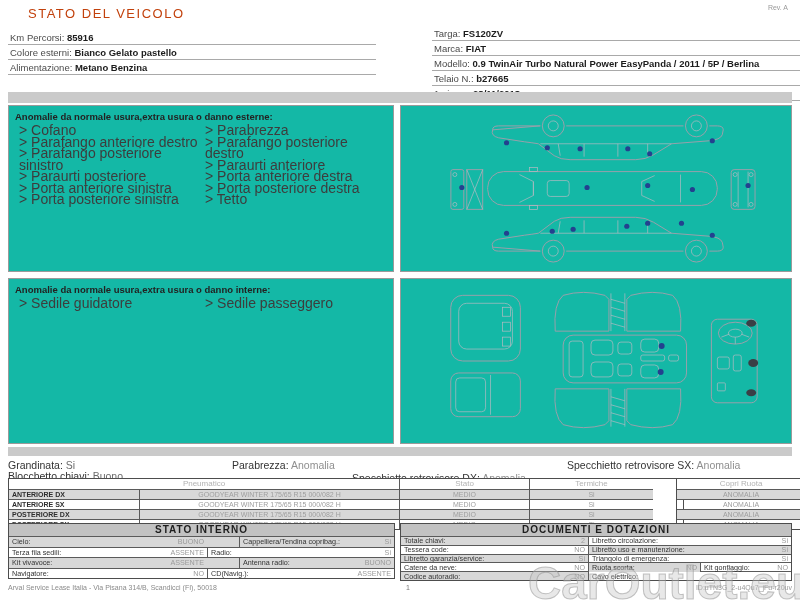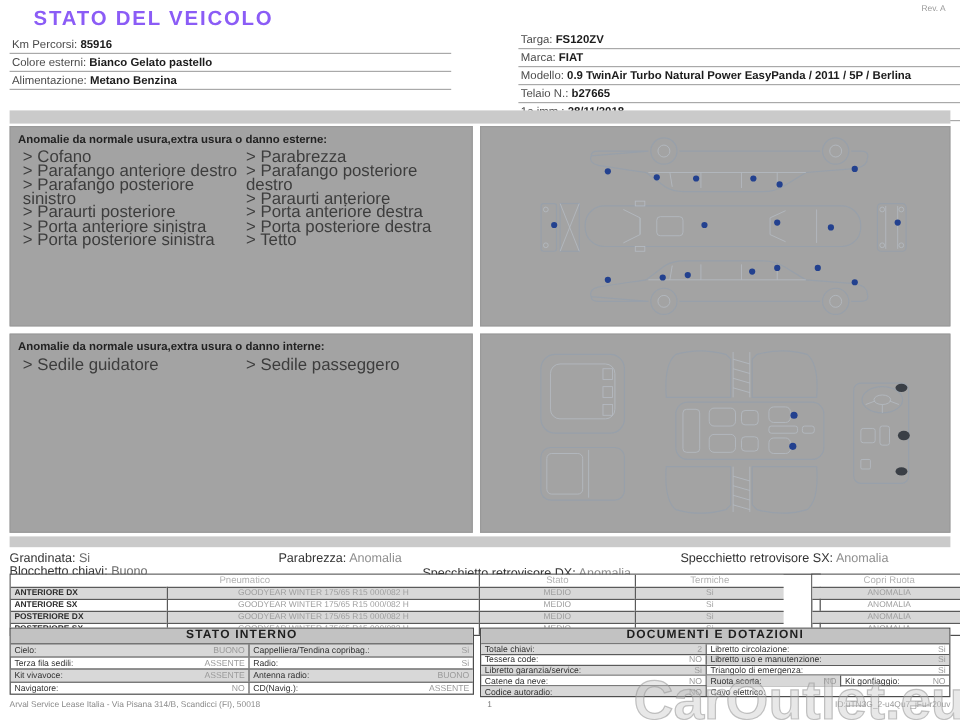--- a/index.html
+++ b/index.html
@@ -1,31 +1,31 @@
 <!DOCTYPE html>
 <html><head>
 <meta charset="utf-8">
 <style>
   html,body{margin:0;padding:0;background:#fff;}
   .page{position:relative;width:800px;height:600px;background:#fff;overflow:hidden;
         font-family:"Liberation Sans","DejaVu Sans",sans-serif;color:#333;}
-  .title{position:absolute;left:28px;top:6px;margin:0;font-size:17px;font-weight:bold;
-         letter-spacing:1.5px;color:#8b5cf6;}
+  .title{position:absolute;left:28px;top:6px;margin:0;font-size:13px;font-weight:normal;
+         letter-spacing:1.5px;color:#c2410c;}
   .rev{position:absolute;right:12px;top:4px;font-size:7px;color:#999;}
   
   .info-left{position:absolute;left:8px;top:30px;width:368px;}
   .info-right{position:absolute;left:432px;top:26px;width:372px;}
   .info-row{border-bottom:1px solid #a9a9a9;padding:2px 0 1px 2px;font-size:9.5px;line-height:11px;}
   .info-row .lbl{color:#4a4a4a;}
   .info-row .val{color:#1c1c1c;font-weight:bold;}
   .bar{position:absolute;left:8px;width:784px;height:11px;background:#cacaca;}
   .bar1{top:92px;}
   .bar2{top:447px;height:9px;}
   
-  .box{position:absolute;border:1px solid #9a9a9a;background:#a3a3a3;box-sizing:border-box;}
+  .box{position:absolute;border:1px solid #9a9a9a;background:#14b8a6;box-sizing:border-box;}
   .ext-box{left:8px;top:105px;width:386px;height:167px;padding:5px 6px;}
   .ext-diagram{left:400px;top:105px;width:392px;height:167px;}
   .int-box{left:8px;top:278px;width:386px;height:166px;padding:5px 6px;}
   .int-diagram{left:400px;top:278px;width:392px;height:166px;}
   .box-title{font-size:9.5px;font-weight:bold;color:#222;margin-bottom:3px;}
   .cols{display:flex;}
   .col{width:50%;}
   .li{font-size:14px;color:#3d3d3d;line-height:11.5px;padding-left:4px;}
   
   .sum{position:absolute;font-size:10.5px;color:#333;white-space:nowrap;}
@@ -51,21 +51,21 @@
             color:#1e1e1e;height:12px;line-height:12px;letter-spacing:1px;}
   .trow{display:grid;border-top:1px solid #5a5a5a;}
   .interno .trow{grid-template-columns:198px 1fr;height:9.5px;}
   .documenti .trow{grid-template-columns:187px 1fr;height:7.8px;}
   .pair{display:flex;justify-content:space-between;align-items:center;padding:0 3px;overflow:hidden;}
   .pair .pl{font-size:7.2px;color:#333;white-space:nowrap;}
   .pair .pv{font-size:7.2px;color:#9b9b9b;white-space:nowrap;}
   .pr{border-left:1px solid #5a5a5a;}
   .half2{display:grid;grid-template-columns:55% 45%;padding:0;}
   .half2 .pair:last-child{border-left:1px solid #5a5a5a;}
-  .shade{background:#d8d8d8;}
+  .shade{background:#d8d8d8;gap:32px;}
   
   .footer{position:absolute;left:8px;right:8px;top:584px;display:flex;font-size:7px;color:#8a8a8a;}
   .footer .f-left{width:380px;}
   .footer .f-page{width:40px;text-align:center;color:#777;}
   .footer .f-id{margin-left:auto;color:#9a9a9a;}
   .watermark{position:absolute;right:-4px;bottom:-10px;font-size:46px;font-weight:bold;
              color:rgba(195,195,195,0.38);-webkit-text-stroke:1px rgba(150,150,150,0.55);
              letter-spacing:0;pointer-events:none;}
   svg{display:block;}
   .ln{fill:none;stroke:#98a0aa;stroke-width:1;}

